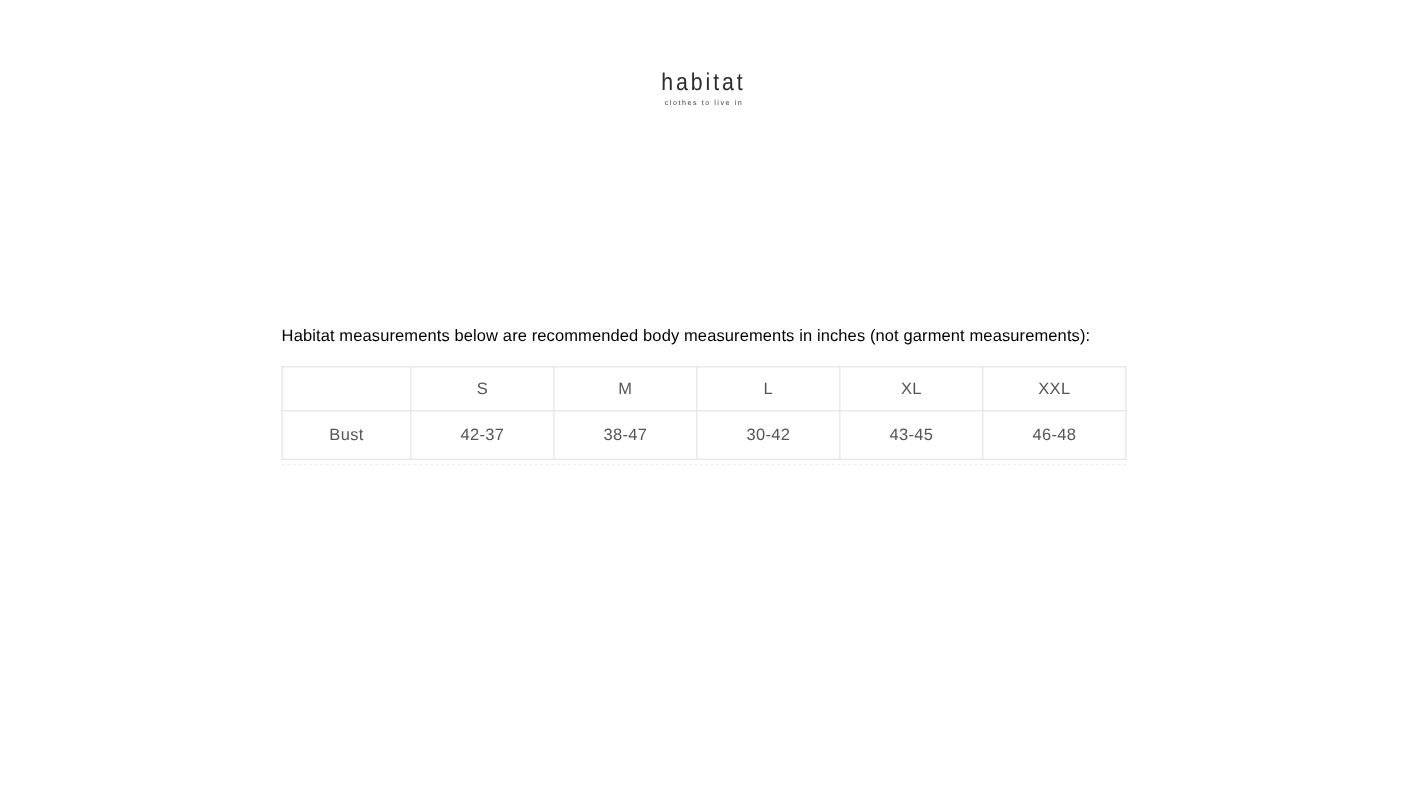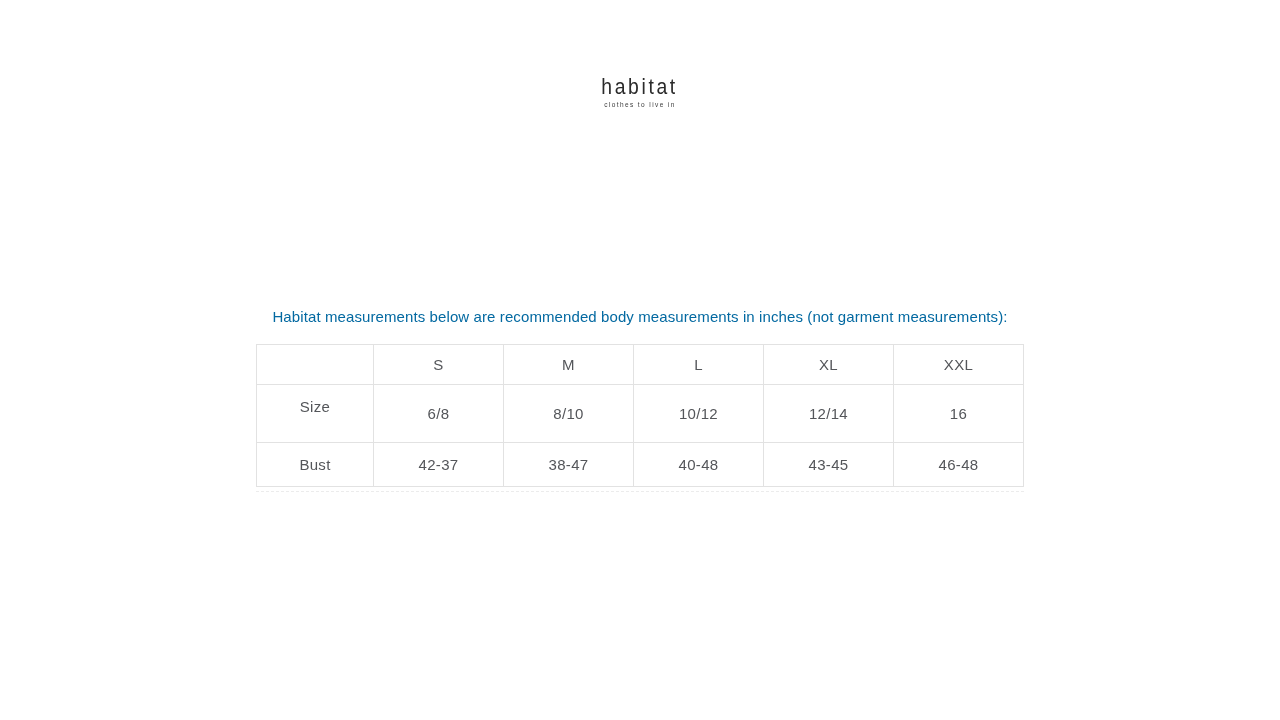--- a/index.html
+++ b/index.html
@@ -4,21 +4,21 @@
 <style>
   * { margin: 0; padding: 0; box-sizing: border-box; }
   html, body {
     width: 1280px; height: 720px;
     background: #ffffff;
     font-family: "Liberation Sans", sans-serif;
     overflow: hidden;
   }
   .page {
     width: 768px;
-    margin: 12px auto;
+    margin: 0 auto;
   }
   
   .logo-block {
     padding-top: 64px;
     text-align: center;
     cursor: pointer;
   }
   .brand {
     display: inline-block;
     font-family: "Liberation Sans", sans-serif;
@@ -37,23 +37,23 @@
     color: #3c3c3c;
     text-transform: lowercase;
     line-height: 1;
   }
   
   .intro {
     margin-top: 198px;
     margin-bottom: 17px;
     font-size: 15px;
     line-height: 20px;
-    color: #0369a1;
+    color: #000000;
     letter-spacing: 0.1px;
-    text-align: center;
+    text-align: left;
   }
   
   table.size-chart {
     width: 100%;
     border-collapse: collapse;
     table-layout: fixed;
     font-size: 15px;
     color: #54565a;
     letter-spacing: 0.3px;
   }
@@ -105,33 +105,25 @@
       <tr class="row-header">
         <th></th>
         <th>S</th>
         <th>M</th>
         <th>L</th>
         <th>XL</th>
         <th>XXL</th>
       </tr>
     </thead>
     <tbody>
-      <tr class="row-size">
-        <th class="label-top">Size</th>
-        <td>6/8</td>
-        <td>8/10</td>
-        <td>10/12</td>
-        <td>12/14</td>
-        <td>16</td>
-      </tr>
       <tr class="row-bust">
         <th>Bust</th>
         <td>42-37</td>
         <td>38-47</td>
-        <td>40-48</td>
+        <td>30-42</td>
         <td>43-45</td>
         <td>46-48</td>
       </tr>
     </tbody>
   </table>
 
   <div class="after-table-divider"></div>
 
 </div>
 

